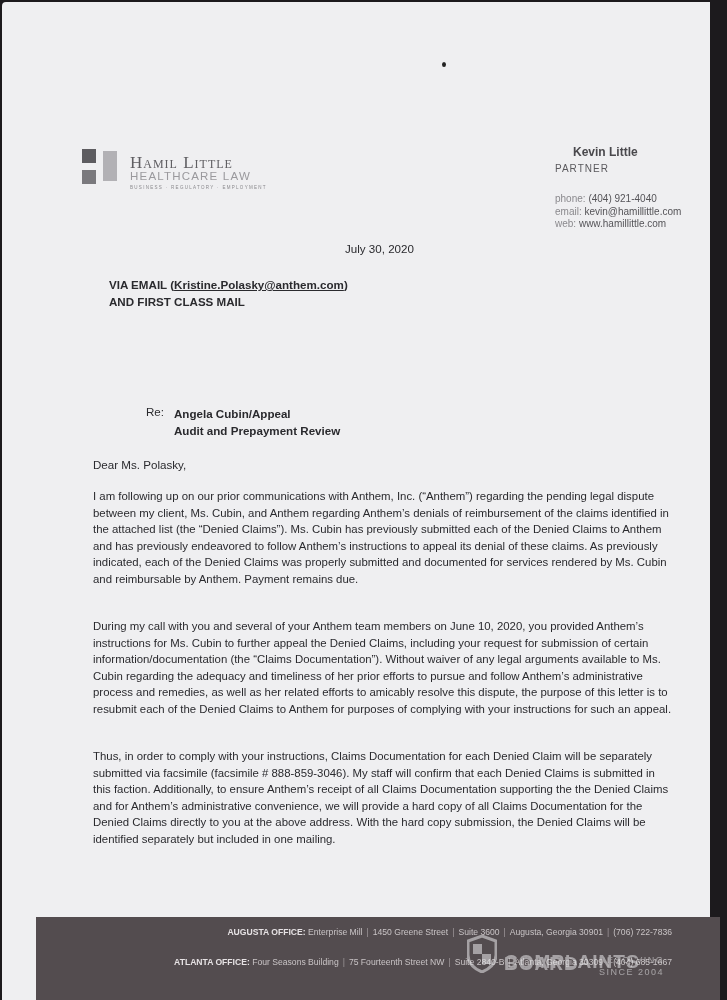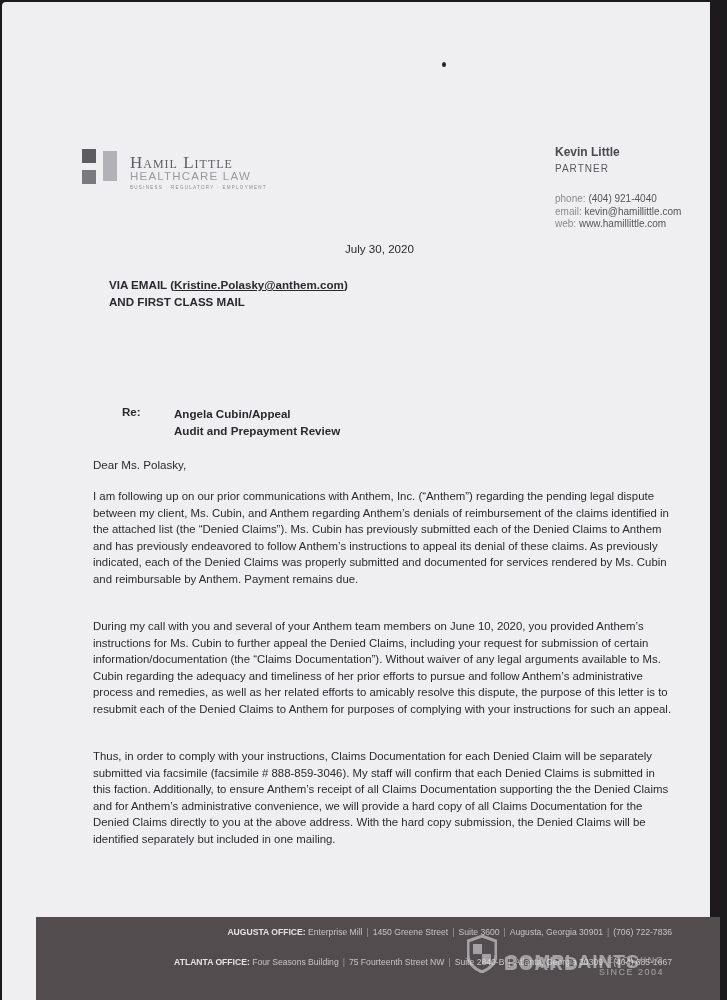--- a/index.html
+++ b/index.html
@@ -30,33 +30,33 @@
       position: absolute; left: 48px; top: 21px; white-space: nowrap;
       font-size: 11.5px; letter-spacing: 1.2px; color: #9a999d;
     }
     .logo-tag {
       position: absolute; left: 48px; top: 36px; white-space: nowrap;
       font-size: 4.5px; letter-spacing: 1.3px; color: #8a898d;
     }
 
     
     .contact { position: absolute; left: 553px; top: 143px; color: #555; }
-    .c-name { font-size: 12px; font-weight: bold; color: #4a494d; }
+    .c-name { font-size: 12px; font-weight: bold; color: #4a494d; margin-left: 18px; }
     .c-title { font-size: 10px; letter-spacing: 1px; color: #5a595d; margin-top: 4px; }
     .c-lines { margin-top: 19px; font-size: 10px; line-height: 12.5px; }
     .c-label { color: #8a898d; }
     .c-val { color: #555458; }
 
     
     .text { position: absolute; color: #2a2a2e; font-size: 11.6px; }
     .date { left: 343px; top: 240px; }
     .via { left: 107px; top: 274px; font-weight: bold; line-height: 17px; }
     .via .email { text-decoration: underline; }
     .address { left: 91px; top: 322px; line-height: 17.5px; }
-    .re-label { left: 120px; top: 403px; font-weight: bold; }
+    .re-label { left: 144px; top: 403px; font-weight: normal; }
     .re-lines { left: 172px; top: 403px; font-weight: bold; line-height: 17px; }
     .salutation { left: 91px; top: 456px; }
     .para { left: 91px; width: 580px; line-height: 16.6px; font-size: 11.4px; }
     .p1 { top: 486px; }
     .p2 { top: 616px; }
     .p3 { top: 746px; }
 
     
     .footer {
       position: absolute; left: 36px; top: 917px; width: 684px; height: 83px;

